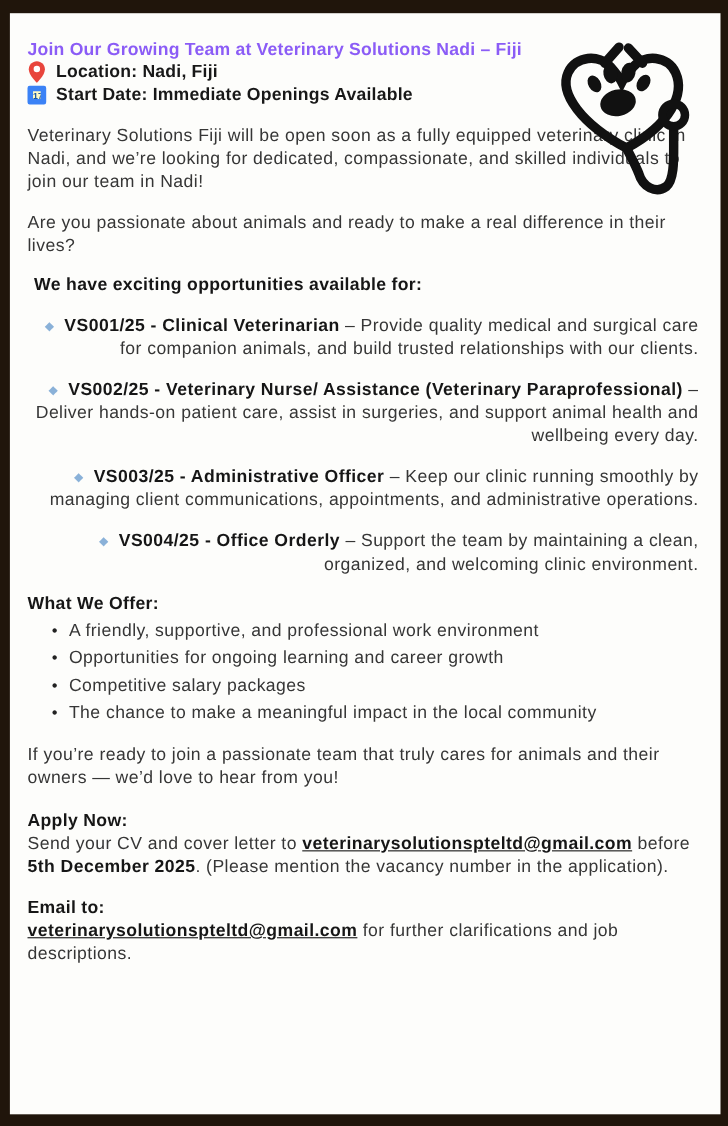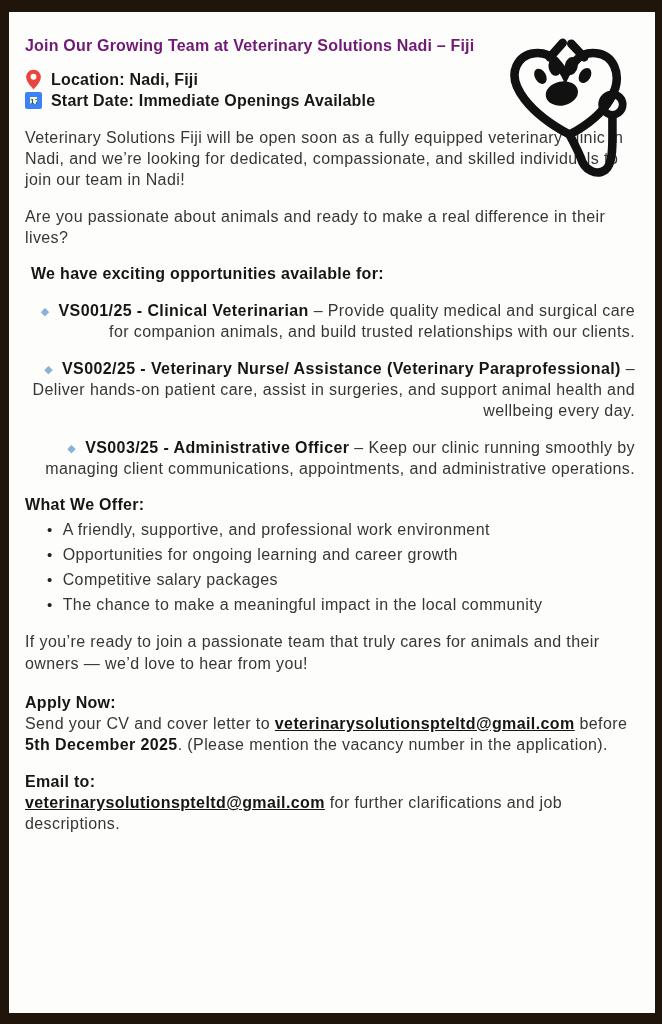--- a/index.html
+++ b/index.html
@@ -5,22 +5,22 @@
   html,body{margin:0;padding:0;background:#20150b;}
   .frame{width:662px;height:1024px;box-sizing:border-box;background:#20150b;
          padding:12px 7px 11px 9px;}
   .page{position:relative;width:100%;height:100%;box-sizing:border-box;background:#fdfdfb;
         padding:12px 20px 0 16px;overflow:hidden;
         font-family:"Liberation Sans",sans-serif;color:#333;}
   .title{font-family:"Liberation Serif",serif;font-weight:bold;font-size:66px;
          line-height:1.0;letter-spacing:-1px;color:#0f0f0f;margin:0;}
   .logo{position:absolute;top:14px;right:10px;width:150px;height:170px;}
   .subtitle{margin-top:13px;font-size:16px;font-weight:bold;letter-spacing:.2px;
-            color:#701a75;white-space:nowrap;}
-  .meta{margin-top:14px;}
+            color:#8b5cf6;white-space:nowrap;}
+  .meta{}
   .meta-row{display:flex;align-items:center;gap:9px;font-weight:bold;font-size:16px;
             color:#181818;height:21px;letter-spacing:.2px;}
   .pin-icon{width:17px;height:21px;flex:0 0 auto;}
   .cal-icon{width:17px;height:17px;flex:0 0 auto;border:5px solid #3b82f6;border-radius:2px;
             background:#fef9c3;box-sizing:border-box;overflow:hidden;font-weight:bold;}
   .cal-top{height:6px;background:#e53935;}
   .cal-day{display:block;text-align:center;font-size:8px;line-height:9px;color:#1a57a0;}
   .para{font-size:16px;line-height:1.32;letter-spacing:.4px;color:#363636;margin:16px 0 0 0;}
   .bold-ink{font-weight:bold;color:#161616;}
   .opp-heading{margin:14px 0 0 0;padding-left:6px;font-size:16px;font-weight:bold;
@@ -88,20 +88,22 @@
 
     <p class="para job"><span class="diamond">◆</span><span class="bold-ink">VS001/25 - Clinical Veterinarian</span>
       <span>– Provide quality medical and surgical care for companion animals, and build trusted relationships with our clients.</span></p>
 
     <p class="para job"><span class="diamond">◆</span><span class="bold-ink">VS002/25 - Veterinary Nurse/ Assistance (Veterinary Paraprofessional)</span>
       <span>– Deliver hands-on patient care, assist in surgeries, and support animal health and wellbeing every day.</span></p>
 
     <p class="para job"><span class="diamond">◆</span><span class="bold-ink">VS003/25 - Administrative Officer</span>
       <span>– Keep our clinic running smoothly by managing client communications, appointments, and administrative operations.</span></p>
 
+    <p class="para job"><span class="diamond">◆</span><span class="bold-ink">VS004/25 - Office Orderly</span>
+      <span>– Support the team by maintaining a clean, organized, and welcoming clinic environment.</span></p>
 
     <p class="offer-heading">What We Offer:</p>
     <ul class="offer-list">
       <li>
           <span class="dot">•</span>
           <span>A friendly, supportive, and professional work environment</span>
         </li>
       <li>
           <span class="dot">•</span>
           <span>Opportunities for ongoing learning and career growth</span>

